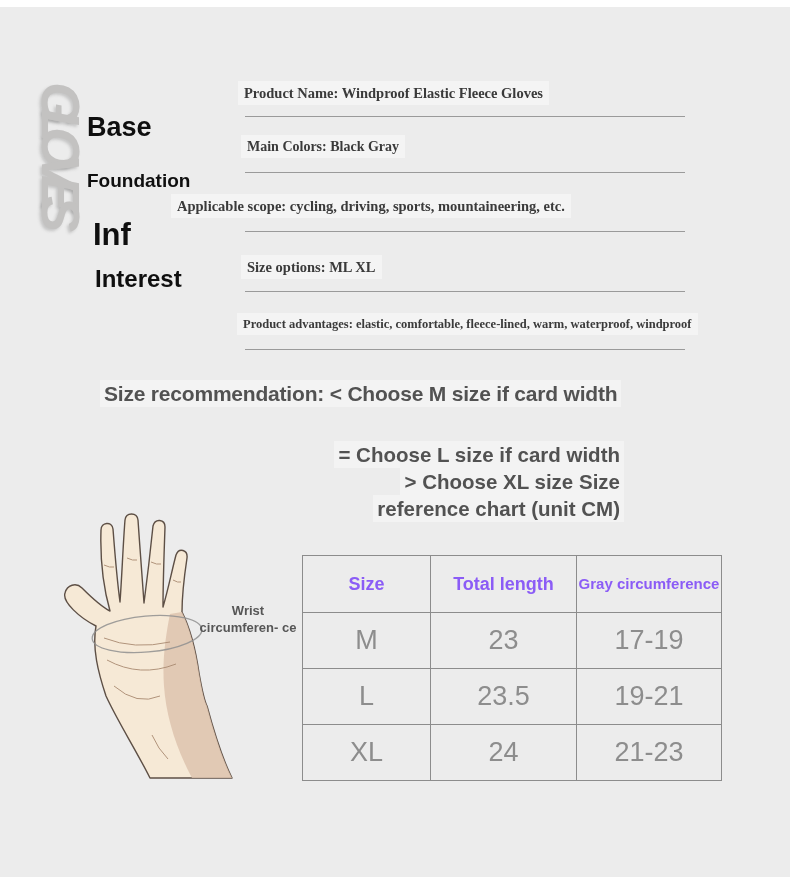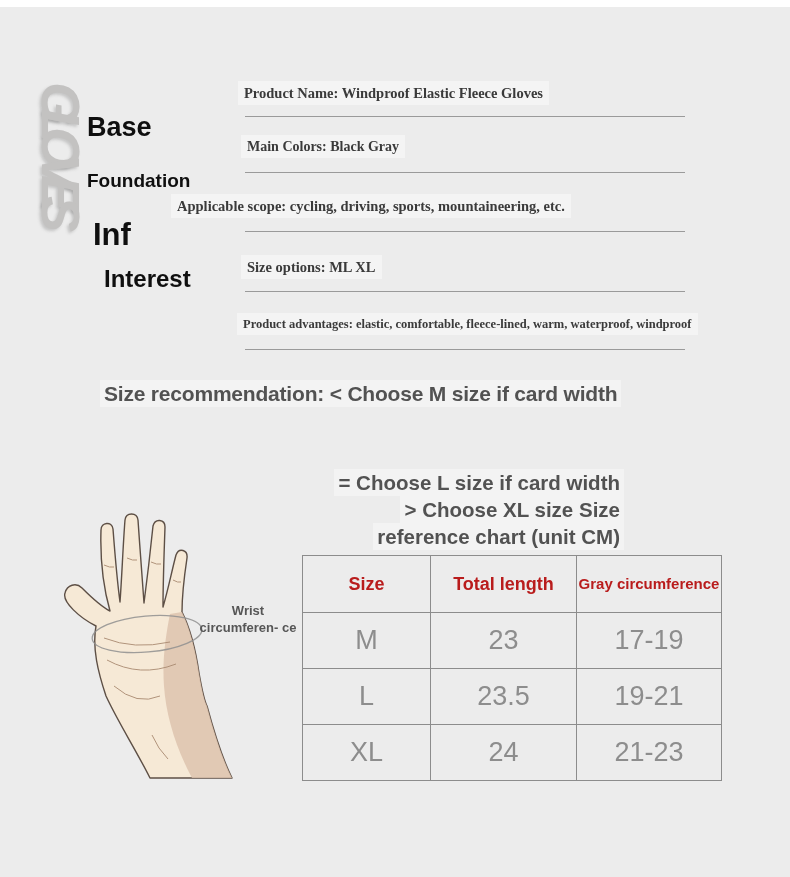--- a/index.html
+++ b/index.html
@@ -16,54 +16,54 @@
     color:#c3c2c1;letter-spacing:-15px;line-height:1;
     text-shadow:2px 2px 3px rgba(110,110,110,0.30);
     user-select:none;
   }
 
   
   .lbl{position:absolute;font-weight:700;color:#0f0f0f;line-height:1;white-space:nowrap;}
   .lbl-base{left:87px;top:114px;font-size:27px;}
   .lbl-foundation{left:87px;top:171px;font-size:19px;}
   .lbl-inf{left:93px;top:219px;font-size:31px;}
-  .lbl-interest{left:95px;top:267px;font-size:24px;margin-left:9px;}
+  .lbl-interest{left:95px;top:267px;font-size:24px;}
 
   
   .spec{position:absolute;white-space:nowrap;font-weight:700;color:#3a3a3a;line-height:1;font-family:Liberation Serif, serif;}
   .spec .hl{background:rgba(255,255,255,0.42);padding:4px 6px;}
   .spec-line{position:absolute;width:440px;height:1px;background:#9a9a9a;}
 
   
   .size-rec{
     position:absolute;left:100px;top:383px;font-size:21px;font-weight:700;
     color:#525252;letter-spacing:-0.2px;white-space:nowrap;line-height:1;
   }
   .size-rec .hl,.size-rec-block .hl{background:rgba(255,255,255,0.38);padding:2px 4px;}
   .size-rec-block{
     position:absolute;right:166px;top:441px;text-align:right;
-    font-size:20.5px;font-weight:700;color:#525252;line-height:27px;white-space:nowrap;margin-top:28px;
+    font-size:20.5px;font-weight:700;color:#525252;line-height:27px;white-space:nowrap;
   }
 
   
   .hand-wrap{position:absolute;left:52px;top:510px;width:195px;height:272px;}
   .wrist-label{
     position:absolute;left:199px;top:602px;width:98px;text-align:center;
     font-size:13px;line-height:17px;font-weight:700;color:#565656;
   }
 
   
   .size-table{
     position:absolute;left:302px;top:555px;border-collapse:collapse;
     table-layout:fixed;width:419px;
   }
   .size-table th,.size-table td{
     border:1.5px solid #8c8c8c;text-align:center;vertical-align:middle;padding:0;
   }
-  .size-table th{height:56px;font-size:18px;font-weight:700;color:#b91c1c;}
+  .size-table th{height:56px;font-size:18px;font-weight:700;color:#8b5cf6;}
   .size-table th.small{font-size:15px;line-height:1.2;}
   .size-table td{height:55px;font-size:27px;font-weight:400;color:#8d8d8d;}
 </style>
 </head>
 <body>
 
 <div class="page">
   <div class="gray-canvas"></div>
 
   <div class="watermark">GLOVES</div>

